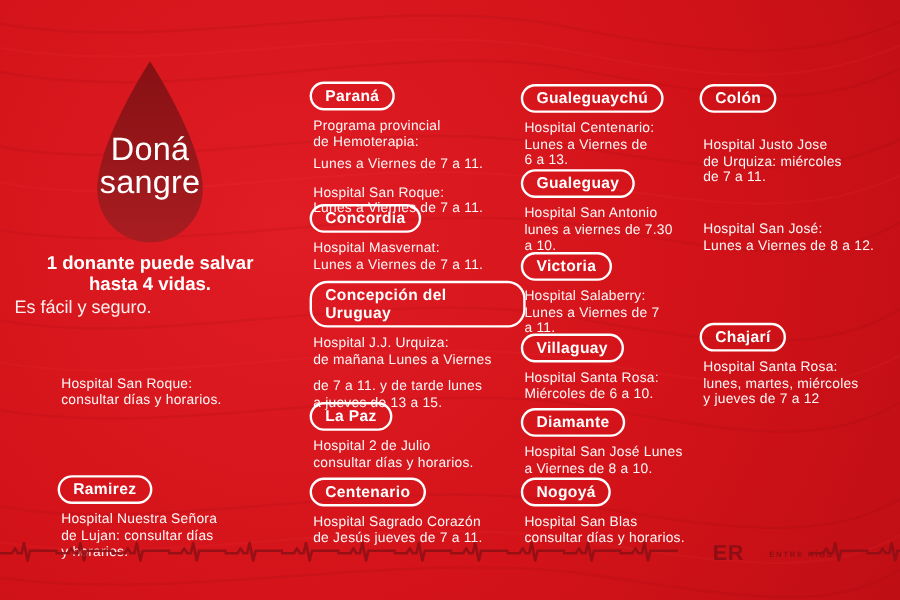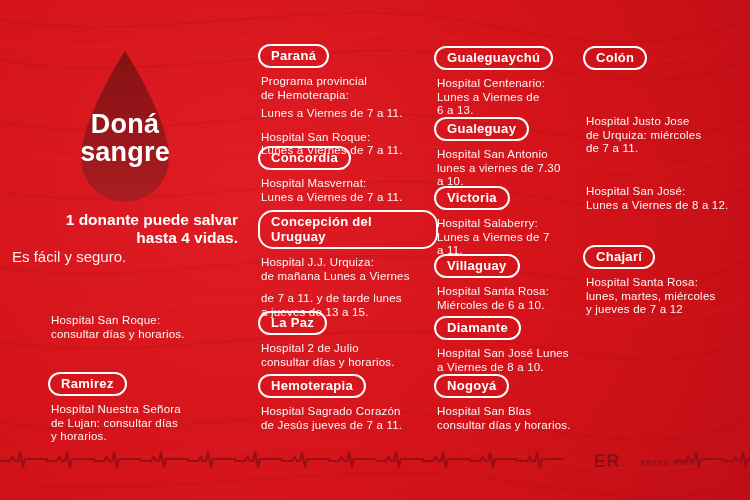--- a/index.html
+++ b/index.html
@@ -5,34 +5,34 @@
   html,body{margin:0;padding:0;background:#1a1a1a;}
   .poster{
     position:relative;width:750px;height:500px;overflow:hidden;
     font-family:"Liberation Sans",sans-serif;
     background:radial-gradient(circle at 32% 38%, #e01c24 0%, #d31319 55%, #c00e15 100%);
   }
   .waves{position:absolute;left:0;top:0;}
   .drop-svg{position:absolute;left:77px;top:48px;}
   .drop-text{
     position:absolute;left:58px;top:110px;width:134px;text-align:center;
-    color:#ffffff;font-weight:700;font-size:27px;line-height:28px;letter-spacing:.2px;
+    color:#ffffff;font-weight:400;font-size:27px;line-height:28px;letter-spacing:.2px;
   }
   .tagline-bold{
-    position:absolute;left:12px;top:211px;width:226px;text-align:right;
+    position:absolute;left:12px;top:211px;width:226px;text-align:center;
     color:#ffffff;font-weight:700;font-size:15.5px;line-height:18px;white-space:pre-line;
   }
   .tagline-light{
     position:absolute;left:12px;top:248px;width:226px;text-align:left;
     color:rgba(255,255,255,.93);font-weight:400;font-size:15px;
   }
   .entry{position:absolute;color:#fff;}
   .badge{
     display:inline-block;border:2px solid #ffffff;border-radius:15px;
-    padding:2px 11px 3px;font-size:13px;font-weight:600;letter-spacing:.3px;color:#fff;
+    padding:2px 11px 3px;font-size:13px;font-weight:600;letter-spacing:.3px;color:#fff;margin-top:24px;
   }
   .detail{
     white-space:pre-line;font-size:11.5px;line-height:13.5px;margin:7px 0 0 3px;
     font-weight:400;color:rgba(255,255,255,.97);letter-spacing:.2px;
   }
   .ekg{position:absolute;left:0;top:447px;}
   .logo{
     position:absolute;left:594px;top:452px;display:flex;align-items:center;gap:21px;
     color:#8d0f15;
   }
@@ -112,21 +112,21 @@
 de mañana Lunes a Viernes</p>
     <p class="detail" style="margin-top:9px">de 7 a 11. y de tarde lunes
 a jueves de 13 a 15.</p>
   </div>
   <div class="entry" style="left:258px;top:311px;width:175px">
     <span class="badge">La Paz</span>
     <p class="detail">Hospital 2 de Julio
 consultar días y horarios.</p>
   </div>
   <div class="entry" style="left:258px;top:374px;width:175px">
-    <span class="badge">Hemoterapia</span>
+    <span class="badge">Centenario</span>
     <p class="detail">Hospital Sagrado Corazón
 de Jesús  jueves de 7 a 11.</p>
   </div>
 
   <div class="entry" style="left:434px;top:46px;width:145px">
     <span class="badge">Gualeguaychú</span>
     <p class="detail">Hospital Centenario:
 Lunes a Viernes de
 6 a 13.</p>
   </div>

